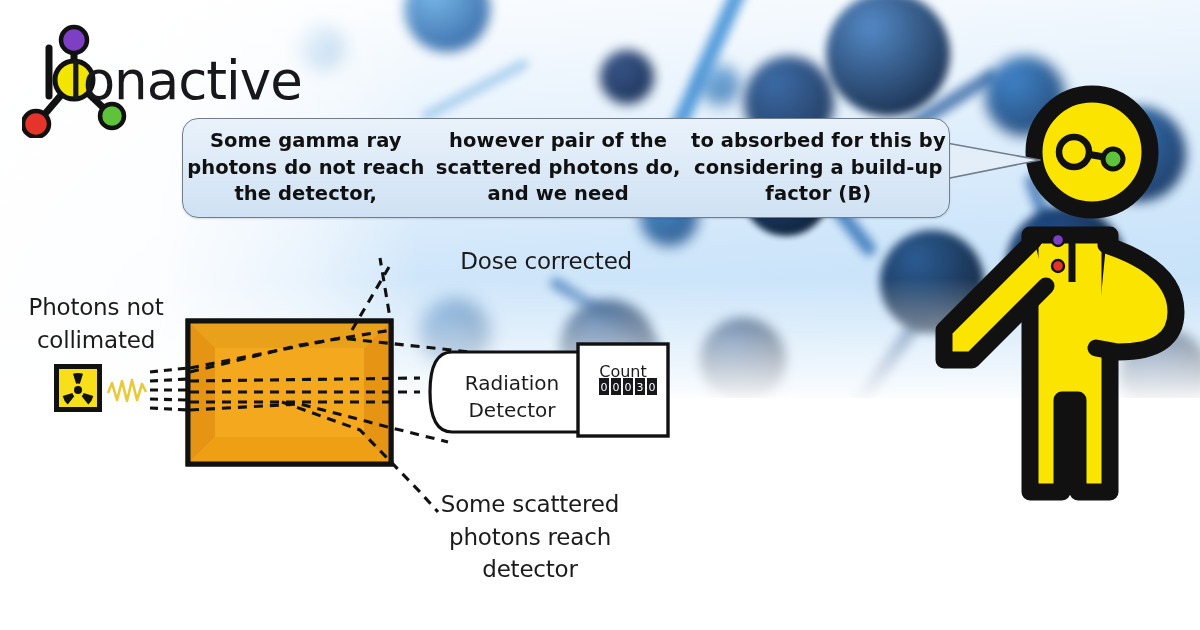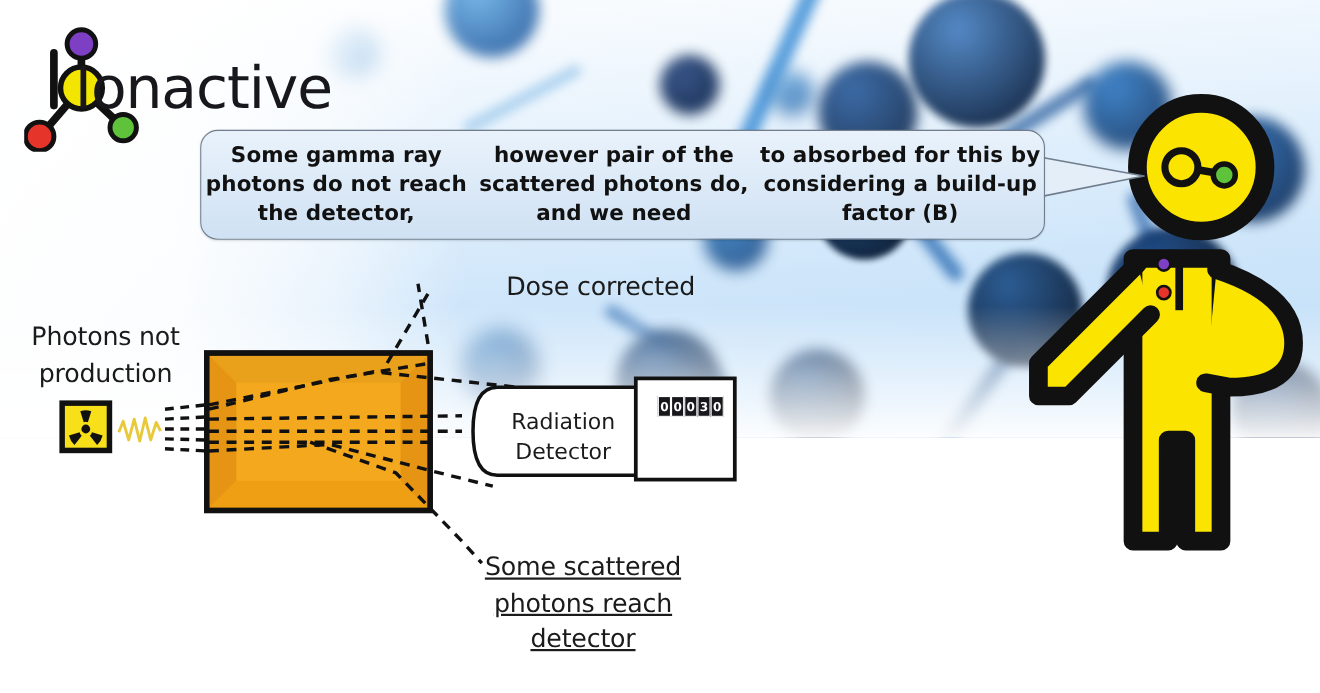--- a/index.html
+++ b/index.html
@@ -87,21 +87,21 @@
     font-family:"DejaVu Sans", sans-serif;
     font-size:16px; color:#1b1b1b; text-align:center;
   }
   .digit {
     display:inline-block; width:12px; height:19px;
     background:#17171c; color:#fff;
     font-family:"DejaVu Sans", sans-serif;
     font-size:11px; line-height:19px; text-align:center;
     border:1px solid #fff; vertical-align:middle;
   }
-  .digits { position:absolute; left:588px; top:360px; width:80px; text-align:center; font-size:0;font-weight:bold; }
+  .digits { position:absolute; left:588px; top:377px; width:80px; text-align:center; font-size:0; }
 
   svg { display:block; }
   .ovl { position:absolute; left:0; top:0; }
 </style>
 </head>
 <body>
 
 <div id="stage">
 
   <div class="bg-photo">
@@ -206,29 +206,29 @@
       <path d="M 452,352 Q 430,352 430,392 Q 430,432 452,432 L 600,432 L 600,352 Z" fill="#ffffff" stroke="#111" stroke-width="3.2" stroke-linejoin="round"></path>
     </g>
 
     <g>
       <rect x="578" y="344" width="90" height="92" fill="#ffffff" stroke="#111" stroke-width="3.4"></rect>
     </g>
   </svg>
 
   <div class="label" style="left:6px; top:243px; width:180px;margin-top:48px;">
     <span>Photons not</span><br>
-    <span>production</span>
+    <span>collimated</span>
   </div>
 
   <div class="label" style="left:432px; top:245px; width:200px; text-align:right;">
     <span>Dose corrected</span>
   </div>
 
 
-  <div class="label" style="left:430px; top:500px; width:200px;text-decoration:underline;">
+  <div class="label" style="left:430px; top:488px; width:200px;">
     <span>Some scattered</span><br>
     <span>photons reach</span><br>
     <span>detector</span>
   </div>
 
   <div class="det-text" style="left:452px; top:370px; width:120px;">
     <span>Radiation</span><br>
     <span>Detector</span>
   </div>
 

